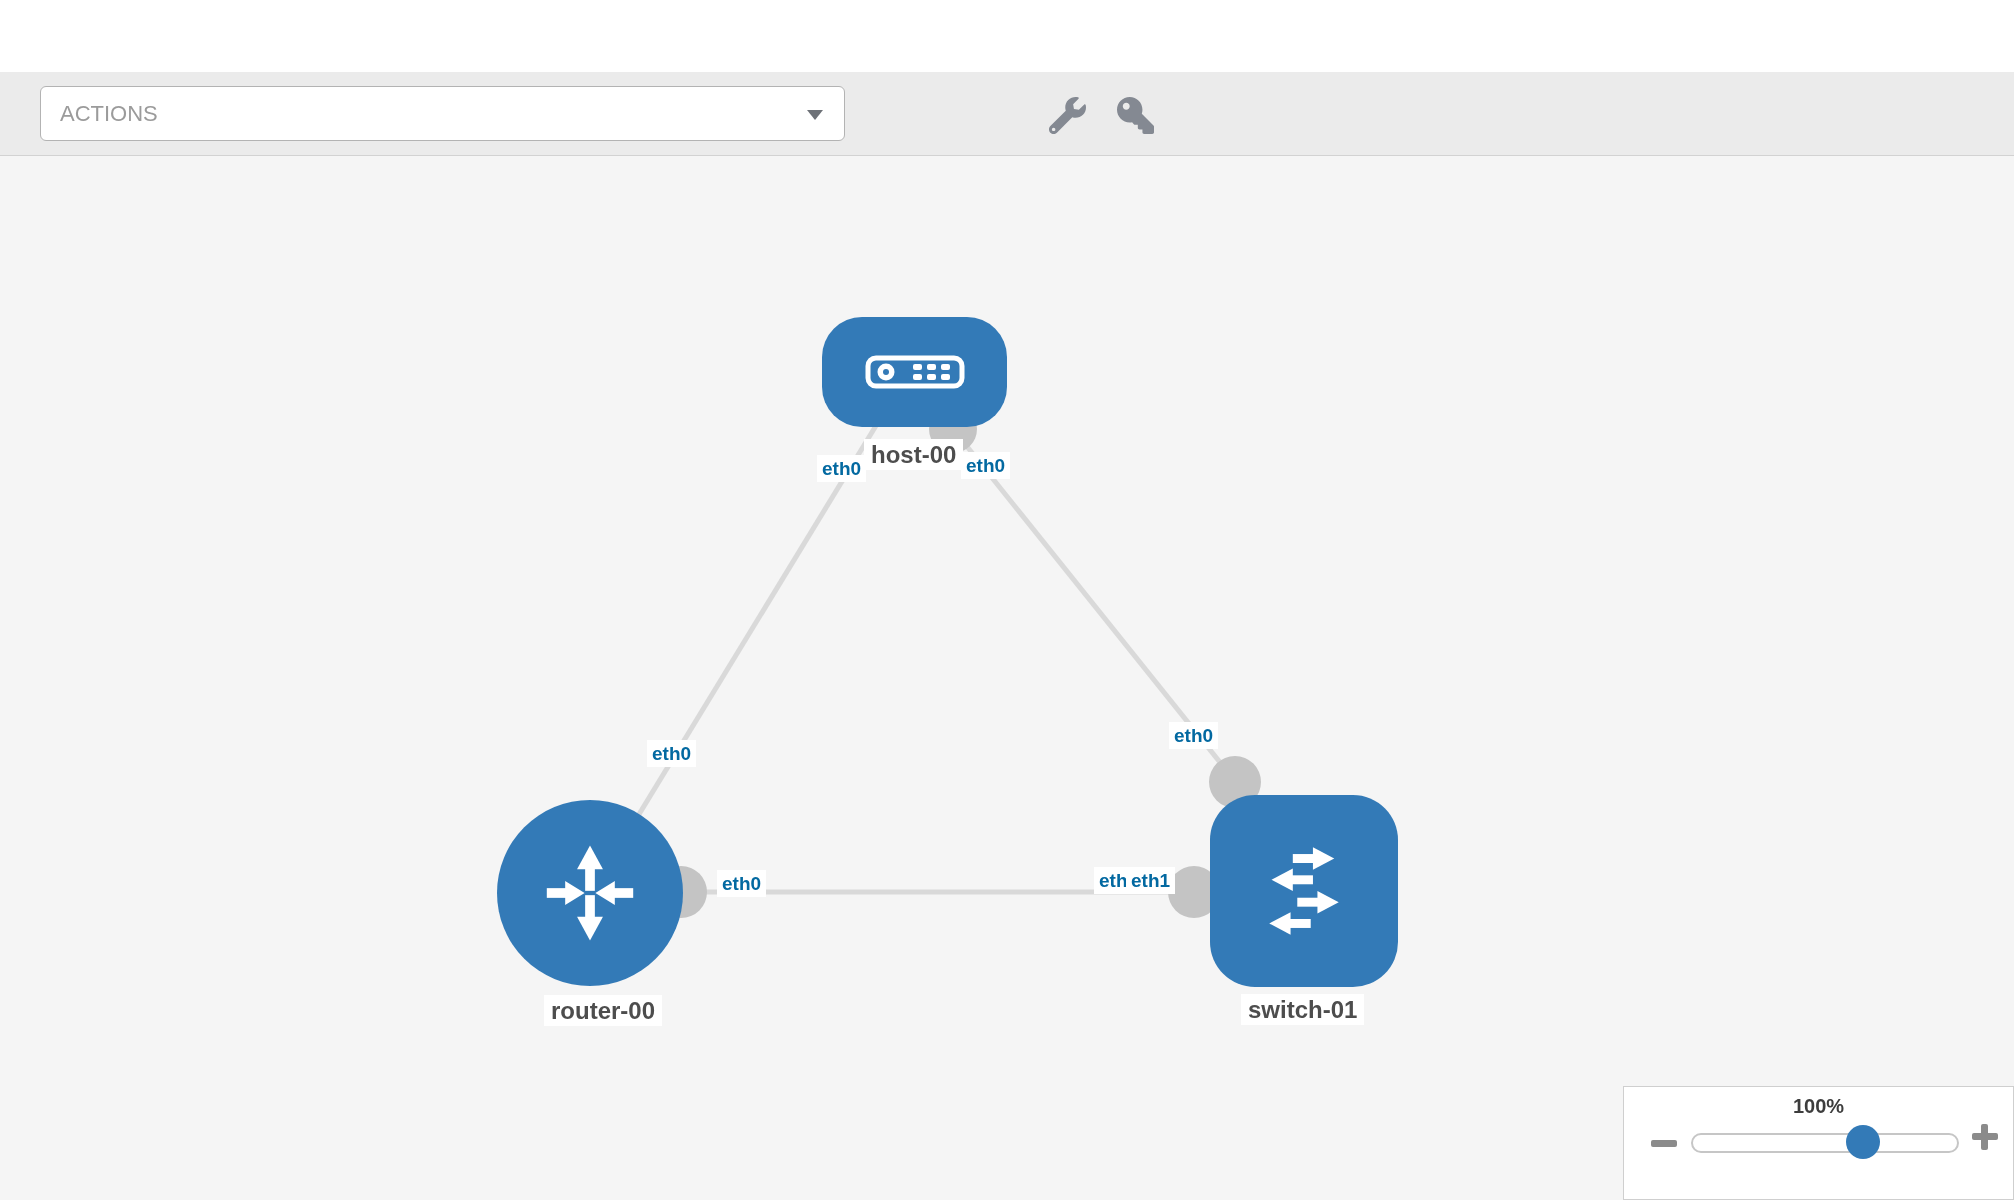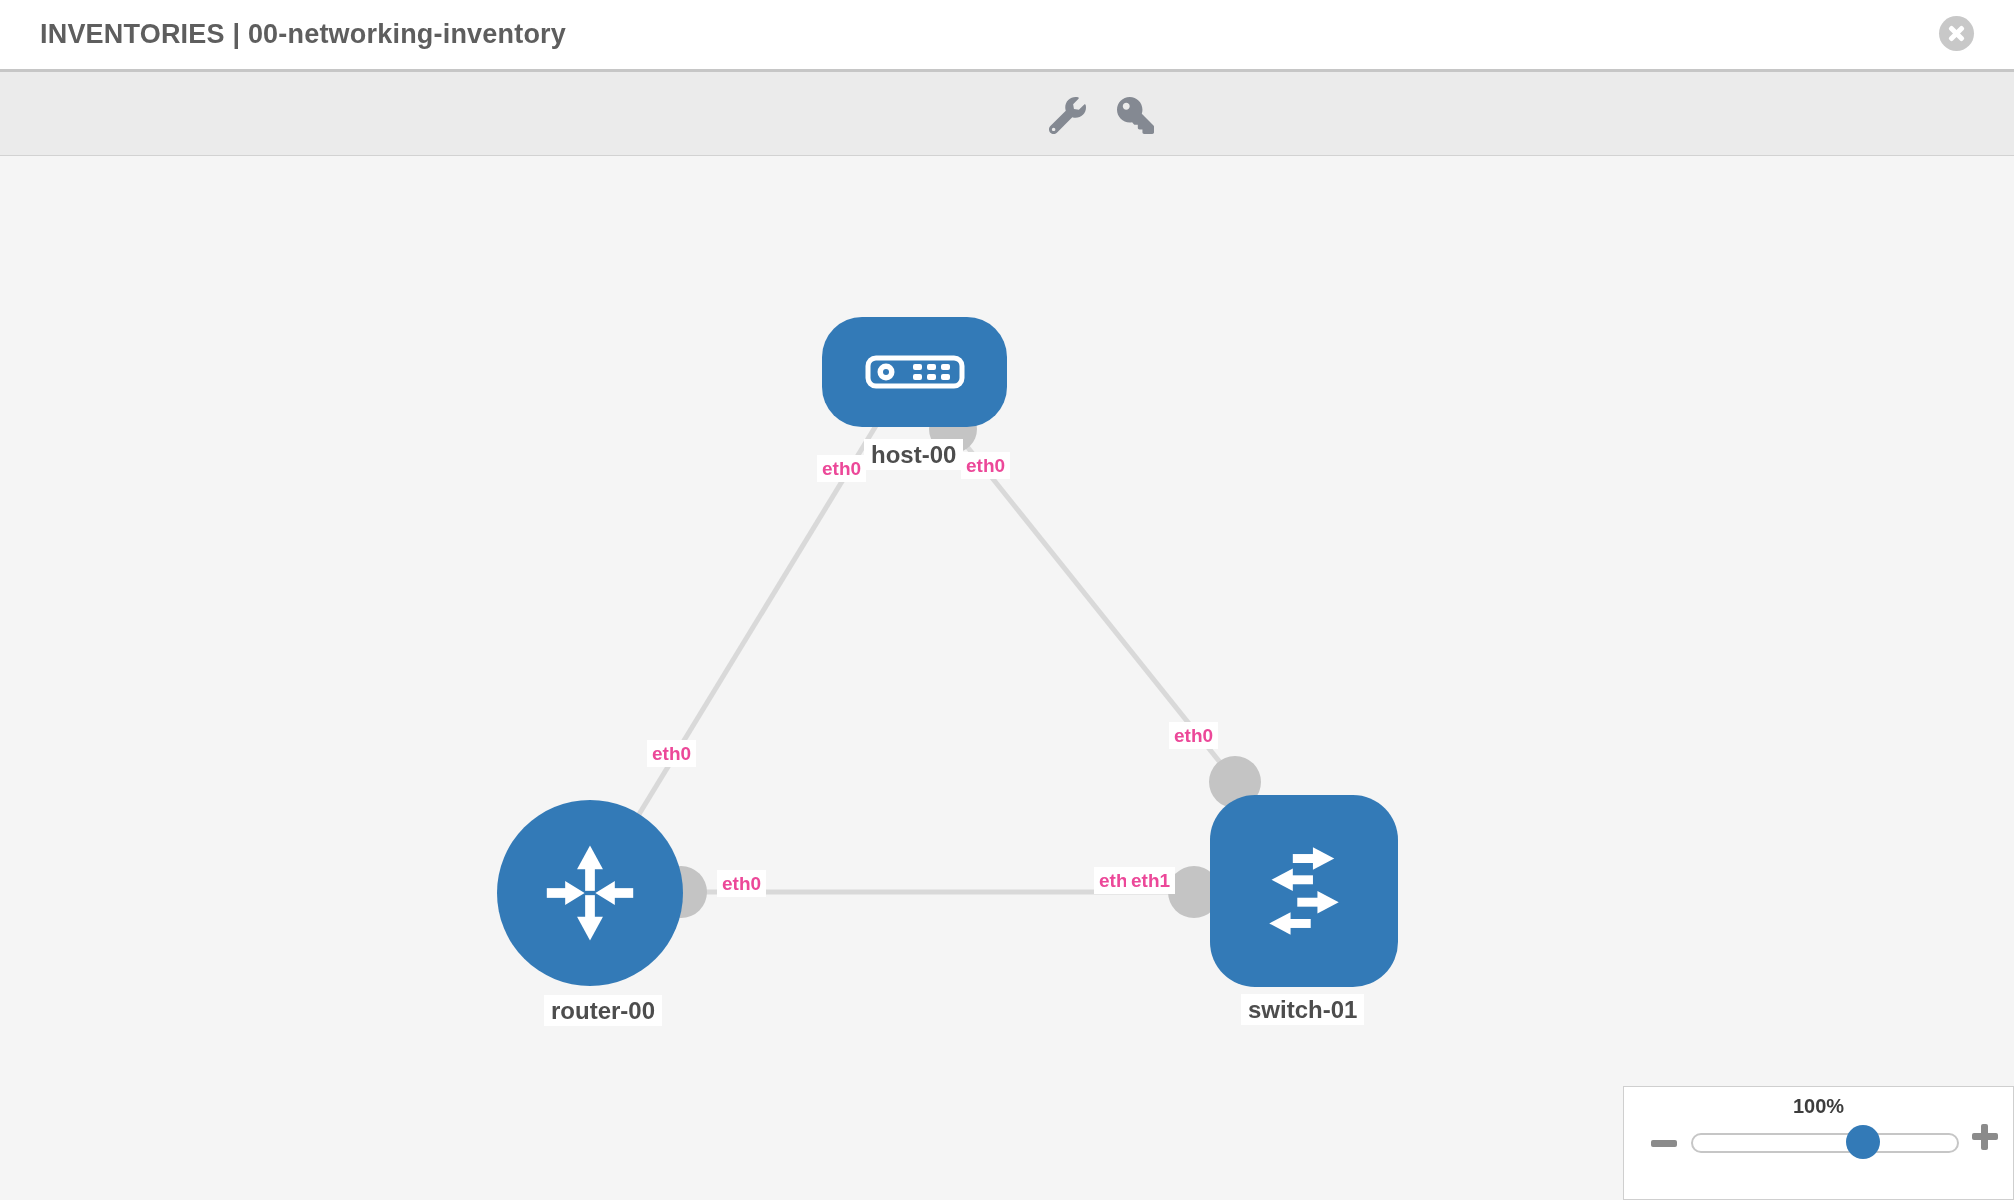--- a/index.html
+++ b/index.html
@@ -34,21 +34,21 @@
   .tool-btn svg{display:block;}
   .btn-wrench{left:1049px;} .btn-key{left:1117px;}
 
   
   .canvas{position:absolute;left:0;top:156px;width:2014px;height:1044px;background:#f5f5f5;overflow:hidden;font-weight:bold;}
   .net{position:absolute;left:0;top:0;z-index:1;}
   .node{position:absolute;z-index:2;background:#337ab7;display:flex;align-items:center;justify-content:center;}
   .node-host{left:822px;top:161px;width:185px;height:110px;border-radius:40px;}
   .node-router{left:497px;top:644px;width:186px;height:186px;border-radius:50%;}
   .node-switch{left:1210px;top:639px;width:188px;height:192px;border-radius:45px;}
-  .eth-label{position:absolute;z-index:3;background:#fff;color:#ec4899;font-size:19px;
+  .eth-label{position:absolute;z-index:3;background:#fff;color:#0369a1;font-size:19px;
              line-height:23px;padding:2px 5px;white-space:nowrap;}
   .node-label{position:absolute;z-index:3;background:#fff;color:#4d4d4d;font-size:24px;
               line-height:29px;padding:1px 7px;white-space:nowrap;}
 
   
   .zoom-panel{position:absolute;left:1623px;top:930px;width:391px;height:114px;z-index:5;
               background:#fff;border:1px solid #cfcfcf;box-sizing:border-box;}
   .zoom-level{margin-top:8px;text-align:center;font-size:20px;color:#3d3d3d;}
   .zoom-out,.zoom-in{position:absolute;background:none;border:none;padding:0;cursor:pointer;}
   .zoom-out{left:26px;top:44px;width:28px;height:24px;}
@@ -59,31 +59,26 @@
   .zoom-track{position:absolute;left:67px;top:46px;width:268px;height:20px;background:#fff;
               border:2px solid #c6c6c6;border-radius:12px;box-sizing:border-box;cursor:pointer;}
   .zoom-thumb{position:absolute;left:153px;top:-10px;width:34px;height:34px;border-radius:50%;
               background:#337ab7;cursor:grab;}
 </style>
 </head>
 <body>
 
 <div class="app">
 
-  <header class="header">
-    <h1 class="title">INVENTORIES | 00-networking-inventory</h1>
-    <button class="close-btn">
-      <span class="close-circle">
-        <i class="xbar a"></i>
-          <i class="xbar b"></i>
-      </span>
-    </button>
-  </header>
 
   <div class="toolbar">
+    <div class="dropdown dd-actions">
+      <span class="dd-label">ACTIONS</span>
+      <span class="caret"></span>
+    </div>
 
     <button class="tool-btn btn-wrench">
       <svg width="37" height="37" viewBox="0 0 512 512">
         <path fill="#848992" d="M507.73 109.1c-2.24-9.03-13.54-12.09-20.12-5.51l-74.36 74.36-67.88-11.31-11.31-67.88 74.36-74.36c6.62-6.62 3.43-17.9-5.66-20.16-47.38-11.74-99.55.91-136.58 37.93-39.64 39.64-50.55 97.1-34.05 147.2L18.74 402.76c-24.99 24.99-24.99 65.51 0 90.5 24.99 24.99 65.51 24.99 90.5 0l213.21-213.21c50.12 16.71 107.47 5.68 147.37-34.22 37.07-37.07 49.7-89.32 37.91-136.73zM64 472c-13.25 0-24-10.75-24-24 0-13.26 10.75-24 24-24s24 10.74 24 24c0 13.25-10.75 24-24 24z"></path>
       </svg>
     </button>
 
     <button class="tool-btn btn-key">
       <svg width="37" height="37" viewBox="0 0 512 512">
         <g transform="translate(512,0) scale(-1,1)">

